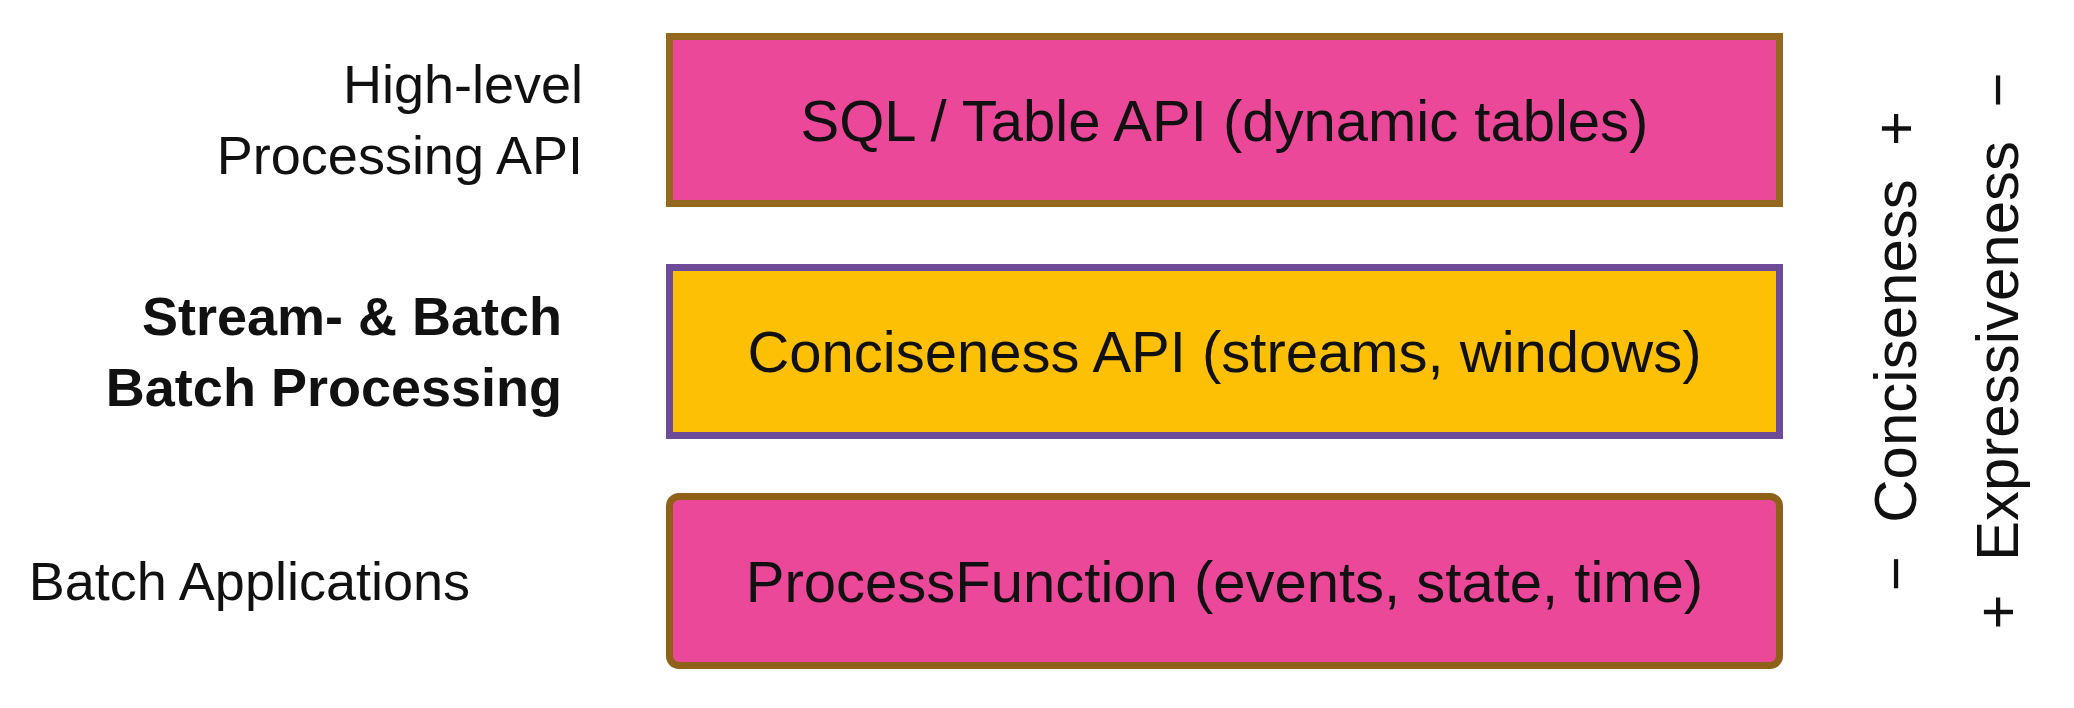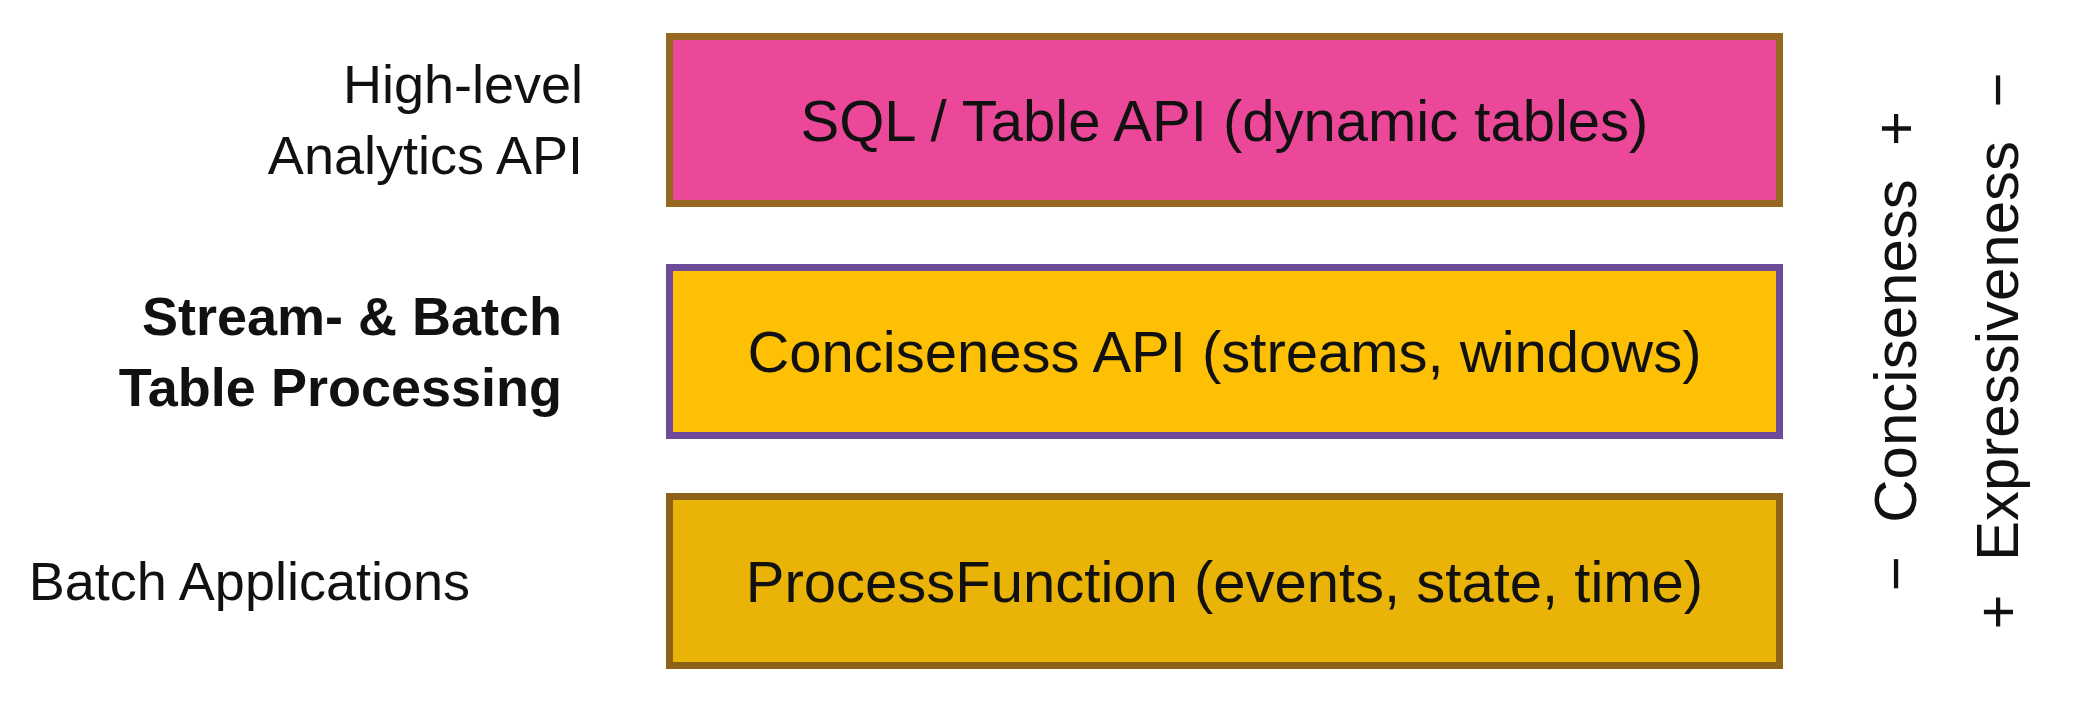--- a/index.html
+++ b/index.html
@@ -62,37 +62,37 @@
   .axis-label-conciseness    { left: 1895px; }
   .axis-label-expressiveness { left: 1997px; }
 </style>
 </head>
 <body>
 
 <div id="canvas" style="color: rgb(17, 17, 17); background-color: rgb(255, 255, 255);">
 
   <div class="layer-label layer-label-1">
     <span>High-level</span>
-    <span>Analytics API</span>
+    <span>Processing API</span>
   </div>
   <div class="stack-box stack-box-1" style="background-color: #ec4899; border-color: rgb(149, 104, 31);">
     <span>SQL / Table API (dynamic tables)</span>
   </div>
 
   <div class="layer-label layer-label-2">
     <span>Stream- &amp; Batch</span>
-    <span>Table Processing</span>
+    <span>Batch Processing</span>
   </div>
   <div class="stack-box stack-box-2" style="background-color: rgb(253, 192, 5); border-color: rgb(110, 75, 153);">
     <span>Conciseness API (streams, windows)</span>
   </div>
 
   <div class="layer-label layer-label-3">
     <span>Batch Applications</span>
   </div>
-  <div class="stack-box stack-box-3" style="background-color: #eab308; border-color: rgb(141, 97, 24);">
+  <div class="stack-box stack-box-3" style="background-color: #ec4899; border-color: rgb(141, 97, 24); border-radius: 13px;">
     <span>ProcessFunction (events, state, time)</span>
   </div>
 
   <div class="axis-label axis-label-conciseness">−  Conciseness  +</div>
   <div class="axis-label axis-label-expressiveness">+  Expressiveness  −</div>
 
 </div>
 
 </body></html>

